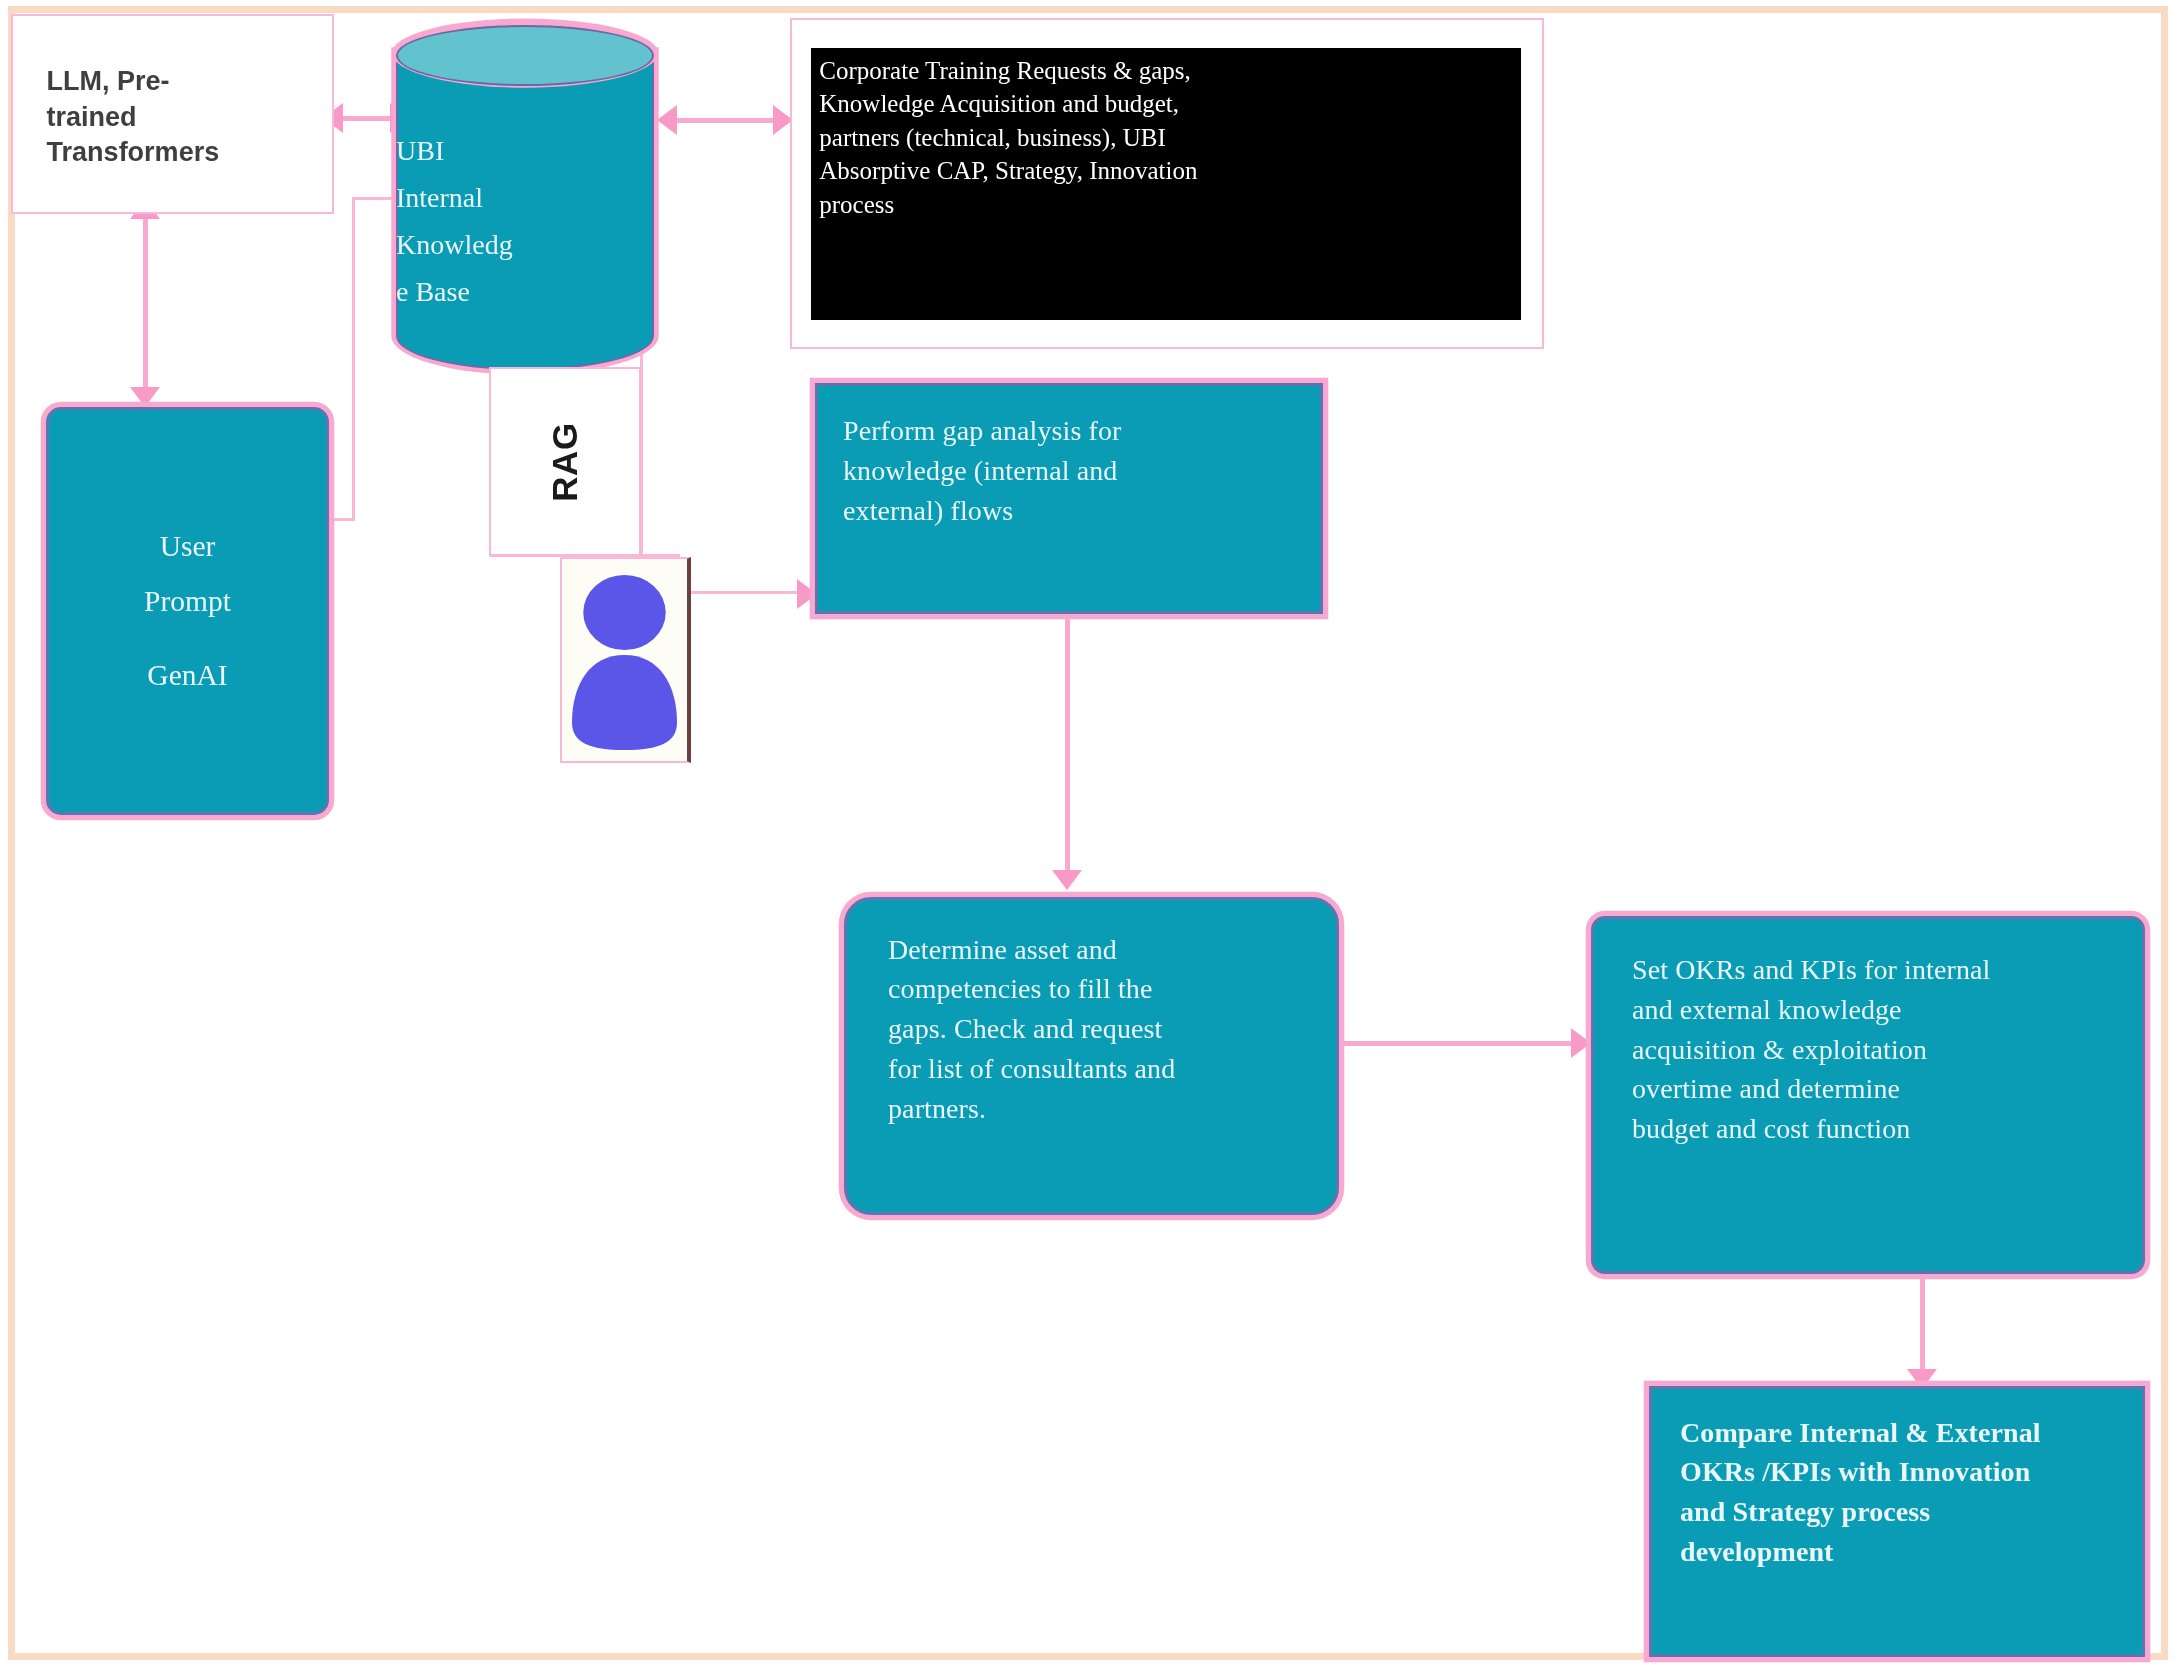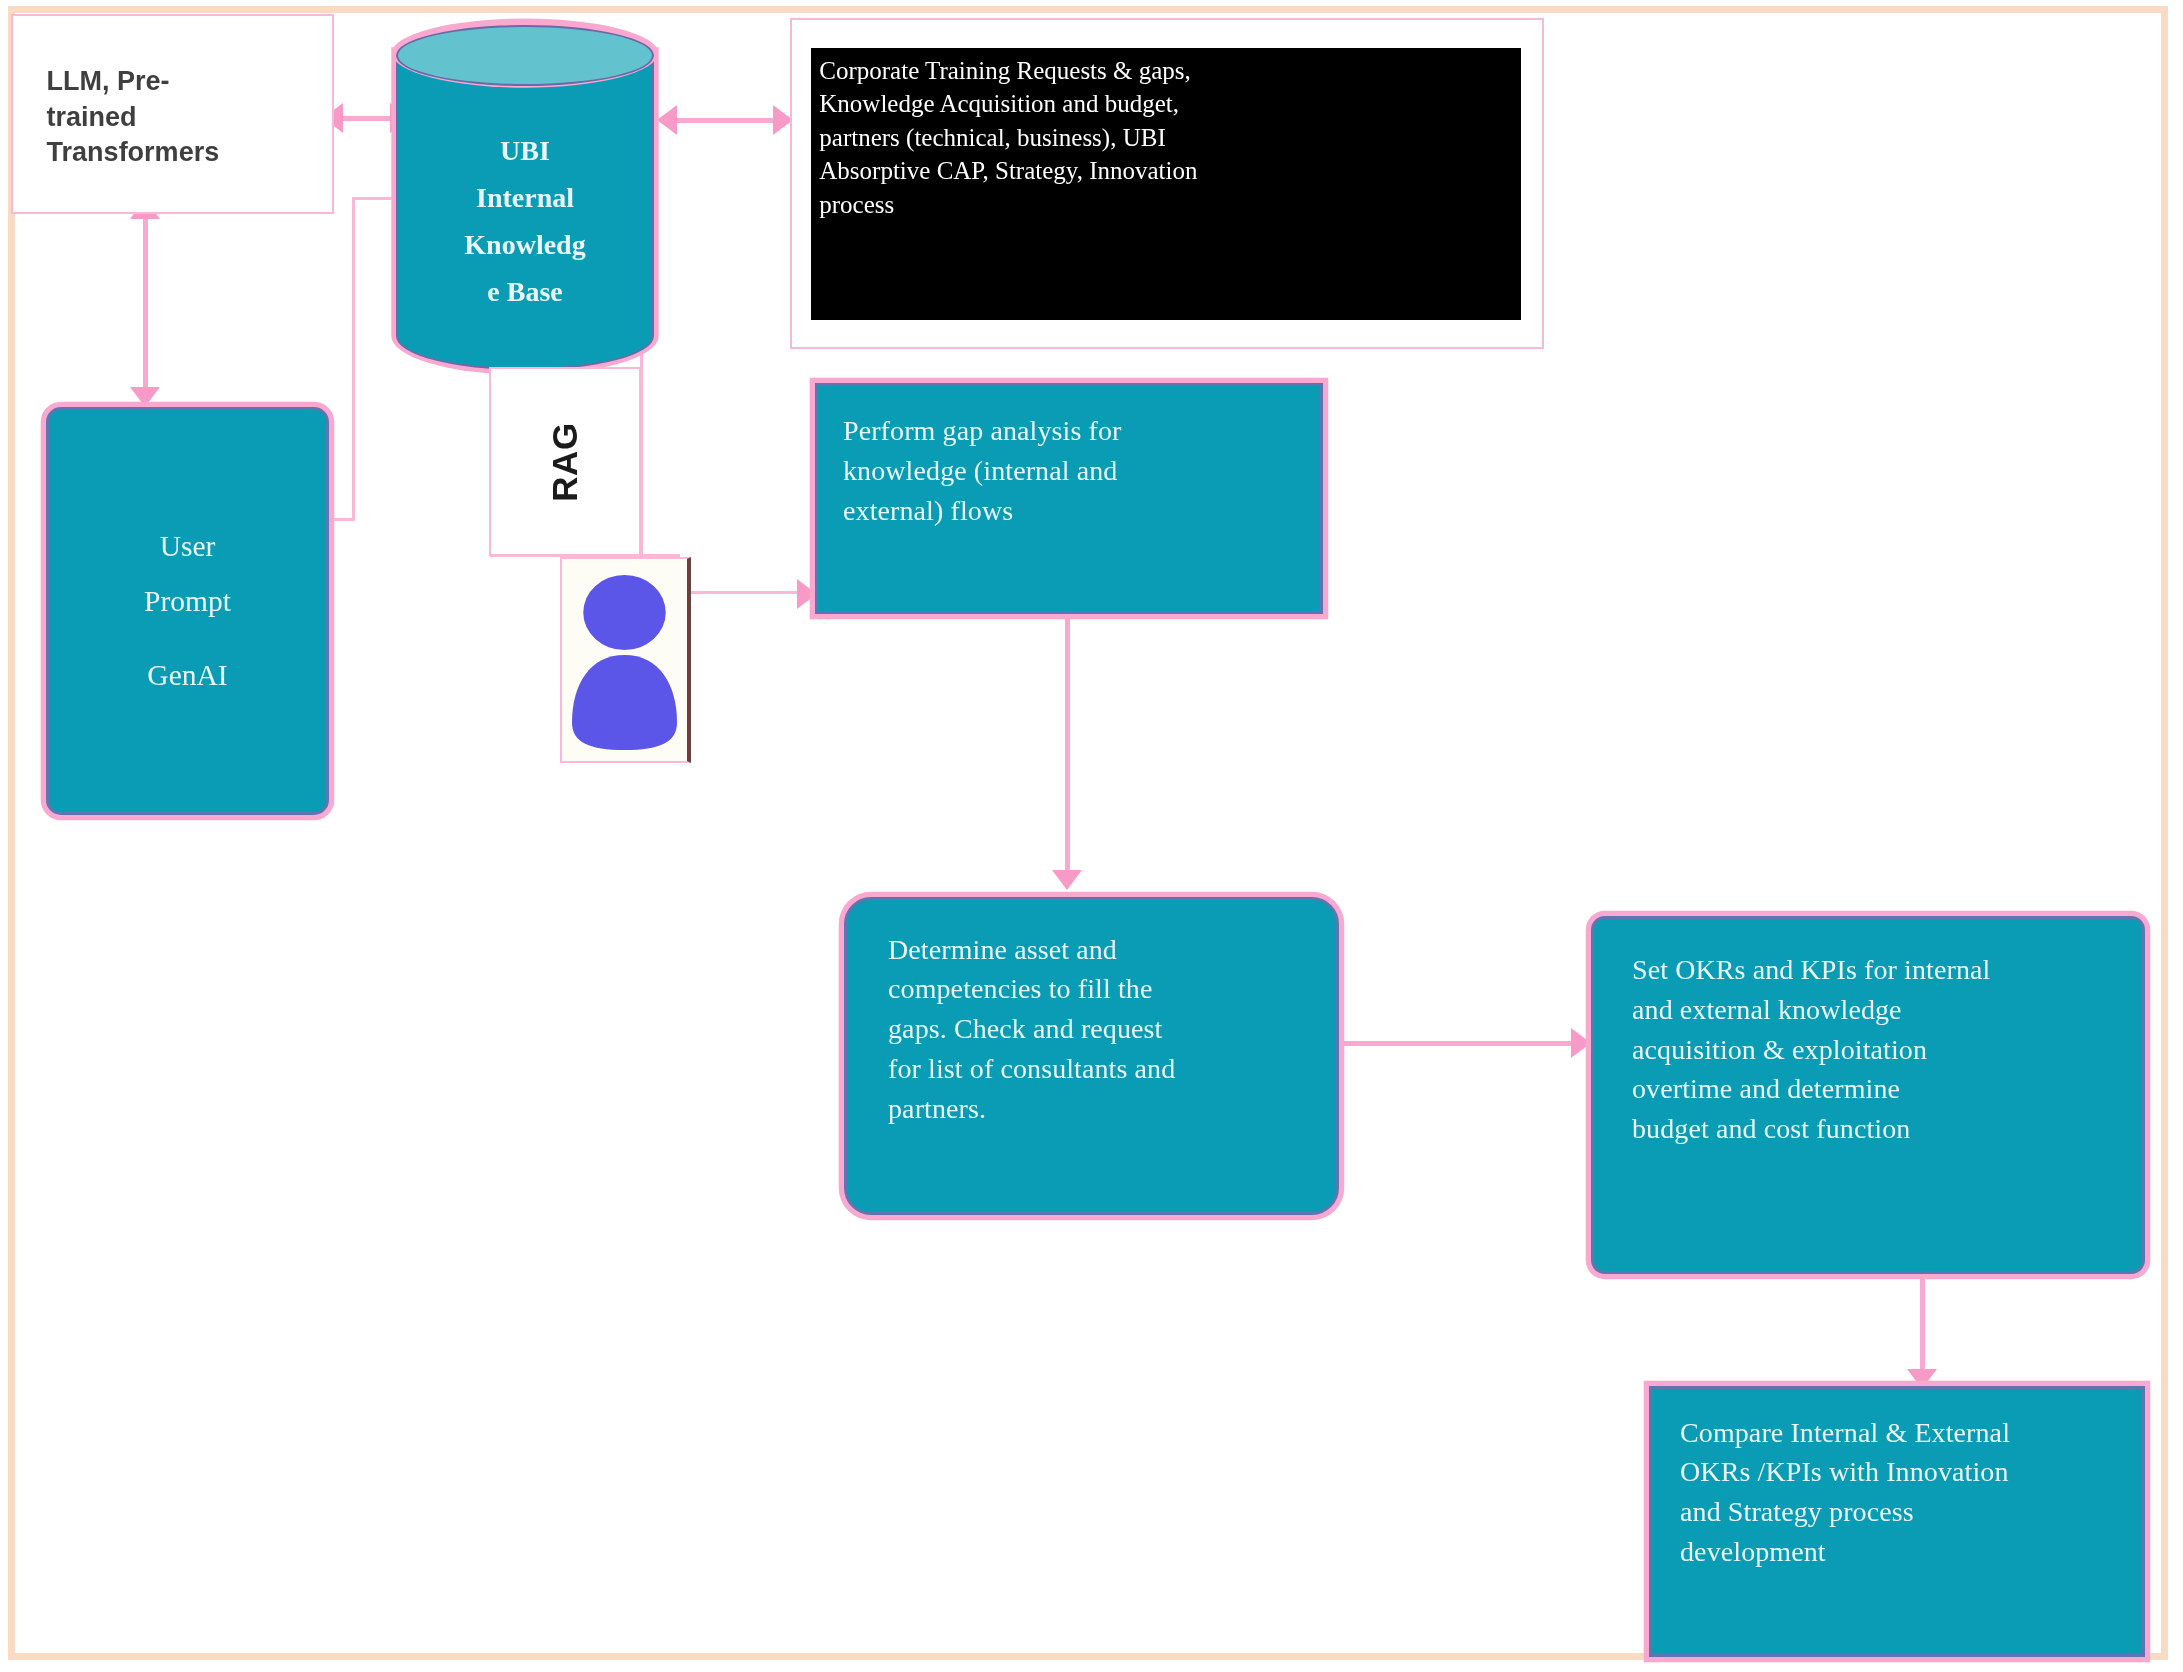--- a/index.html
+++ b/index.html
@@ -84,26 +84,25 @@
     position:absolute;left:0;top:3.5px;width:258px;height:61px;
     background:#62c3ce;
     border:2.9px solid #6a6aa8;
     box-sizing:border-box;
     border-radius:50%;
     box-shadow:0 -2.4px 0 4.1px #f9a8cf;
     z-index:3;
   }
   #cyl-label{
     position:absolute;left:0;top:106px;width:258px;
-    text-align:center;
+    text-align:left;
     color:#e9f7fb;
     font-family:"Liberation Serif",serif;
     font-size:28px;line-height:1.68;
     z-index:4;
-    font-weight:bold;
   }
 
   
   #black-outer{
     left:790px;top:17.7px;width:754px;height:331px;
   }
   #black-inner{
     position:absolute;left:19px;top:28px;width:710px;height:272px;
     padding:5.9px 0 0 8.3px;
     font-size:25px;line-height:1.34;
@@ -176,21 +175,21 @@
   
   #okr-box{
     left:1591px;top:916px;width:554px;height:358px;border-radius:14px;
   }
   #okr-box .tx{
     position:absolute;left:38px;top:31px;width:495px;
   }
 
   
   #compare-box{
-    left:1649px;top:1386px;width:496px;height:271px;
+    left:1649px;top:1386px;width:496px;height:271px;font-weight:bold;
   }
   #compare-box .tx{
     position:absolute;left:28px;top:23.6px;width:448px;
   }
 
   
   .conn{position:absolute;pointer-events:none;}
   .hline{position:absolute;height:5.3px;background:#f9a8cf;}
   .vline{position:absolute;width:5.3px;background:#f9a8cf;}
   .thin-h{position:absolute;height:2.9px;background:#f9b8d6;}

